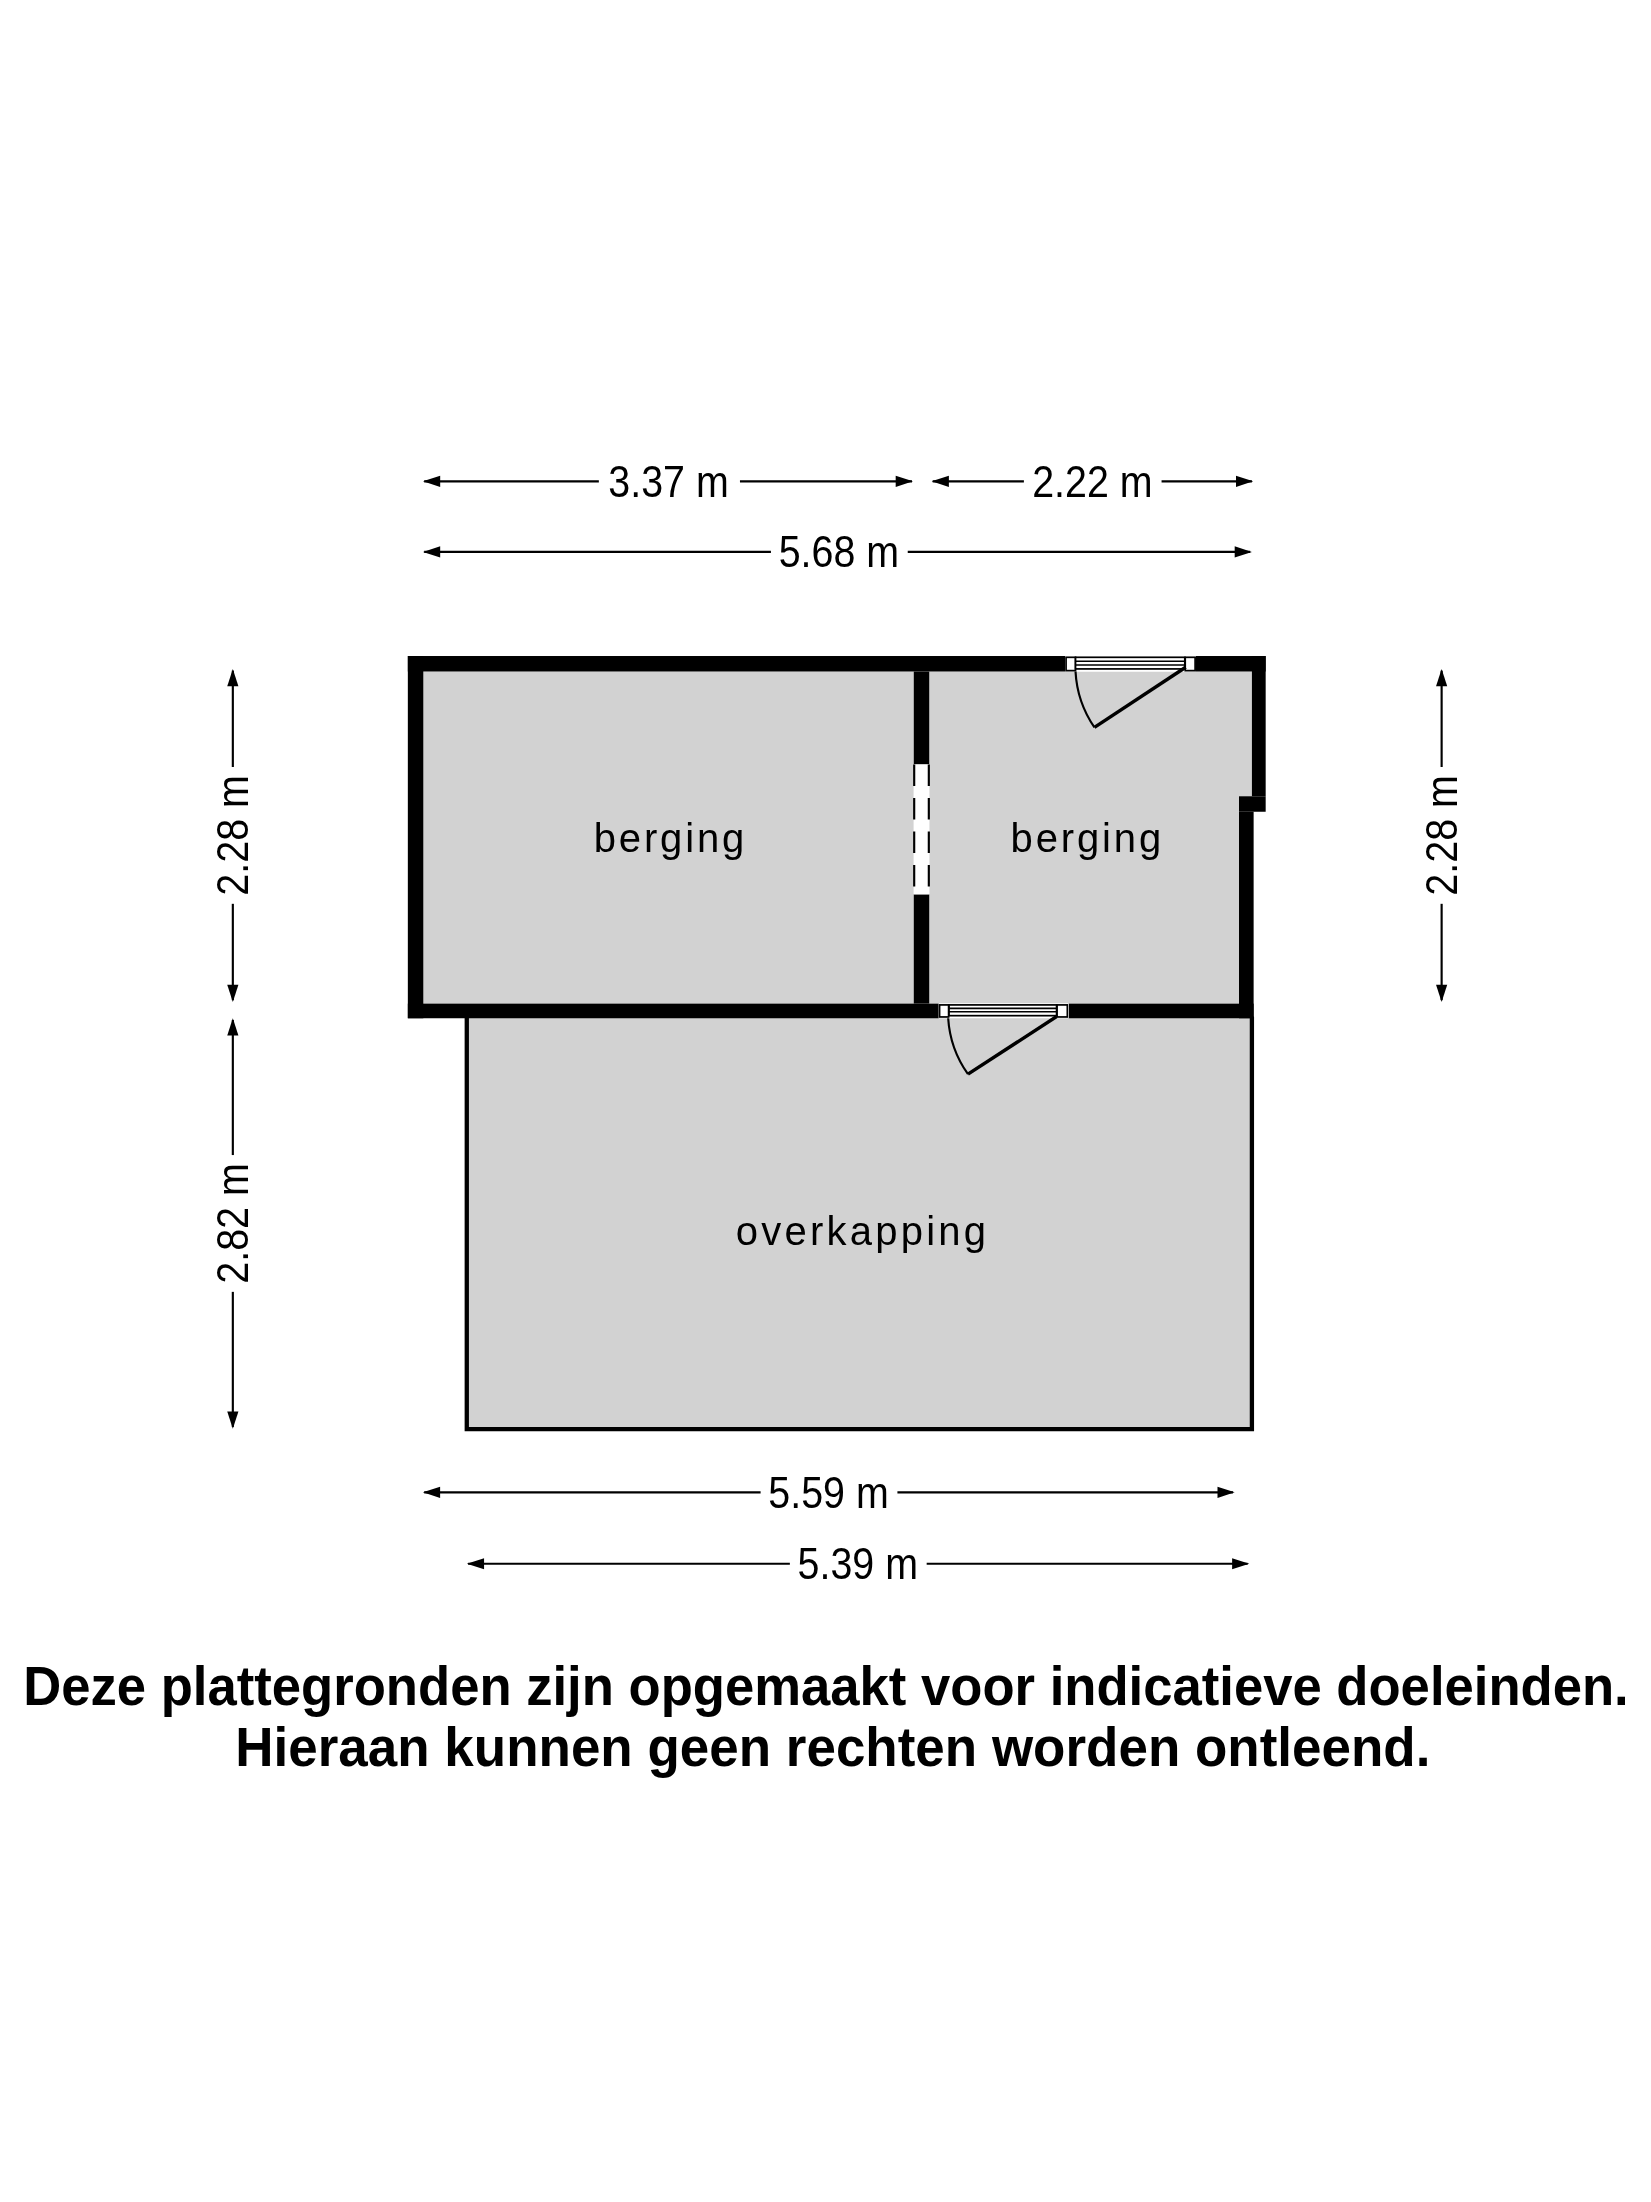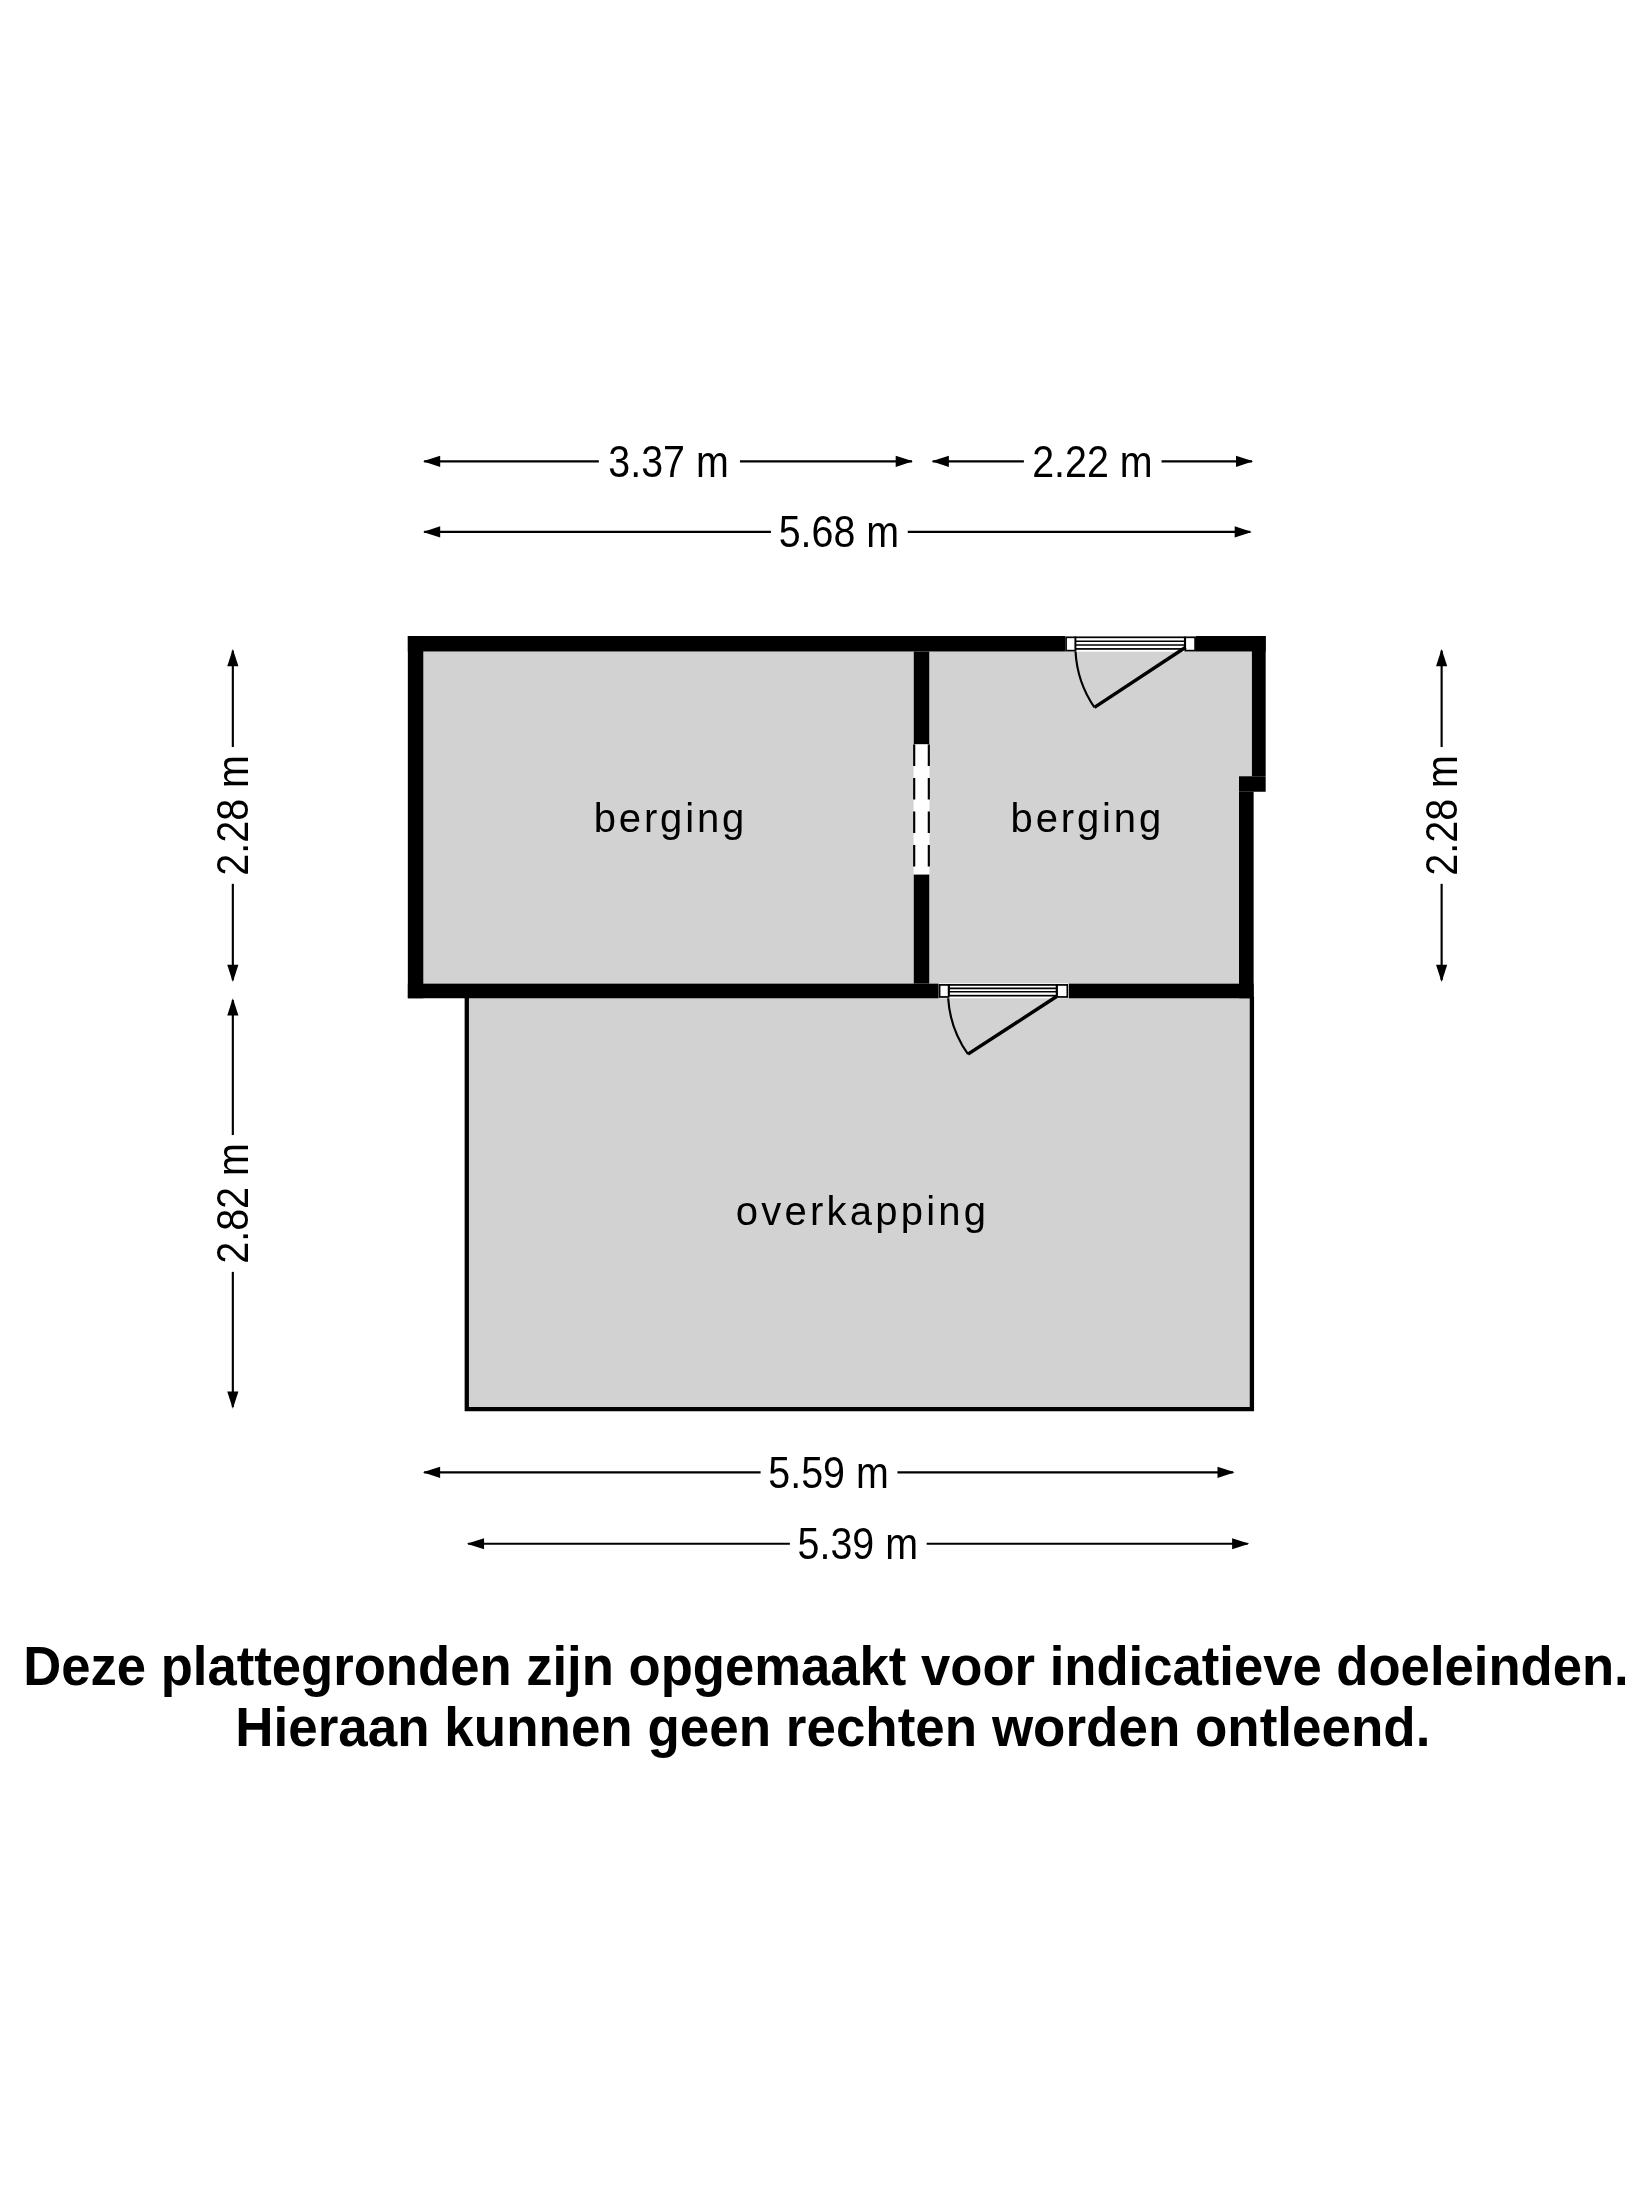--- a/index.html
+++ b/index.html
@@ -1,16 +1,16 @@
 <!DOCTYPE html>
 <html style="font-size:13.8px"><head>
 <meta charset="utf-8">
 <style>
   html,body{margin:0;padding:0;background:#ffffff;}
-  .page{position:relative;width:1652px;height:2061px;background:#ffffff;overflow:hidden;}
+  .page{position:relative;width:1652px;height:2061px;background:#ffffff;overflow:hidden;margin-top:20px;}
   svg{position:absolute;left:0;top:0;}
   text{font-family:"Liberation Sans",sans-serif;fill:#000000;}
 </style>
 </head>
 <body>
 <div class="page">
 <svg width="1652" height="2203" viewBox="0 0 1920 2560">
 
 <g>
   <rect x="492" y="757" width="570" height="386" fill="#d2d2d2"></rect>

